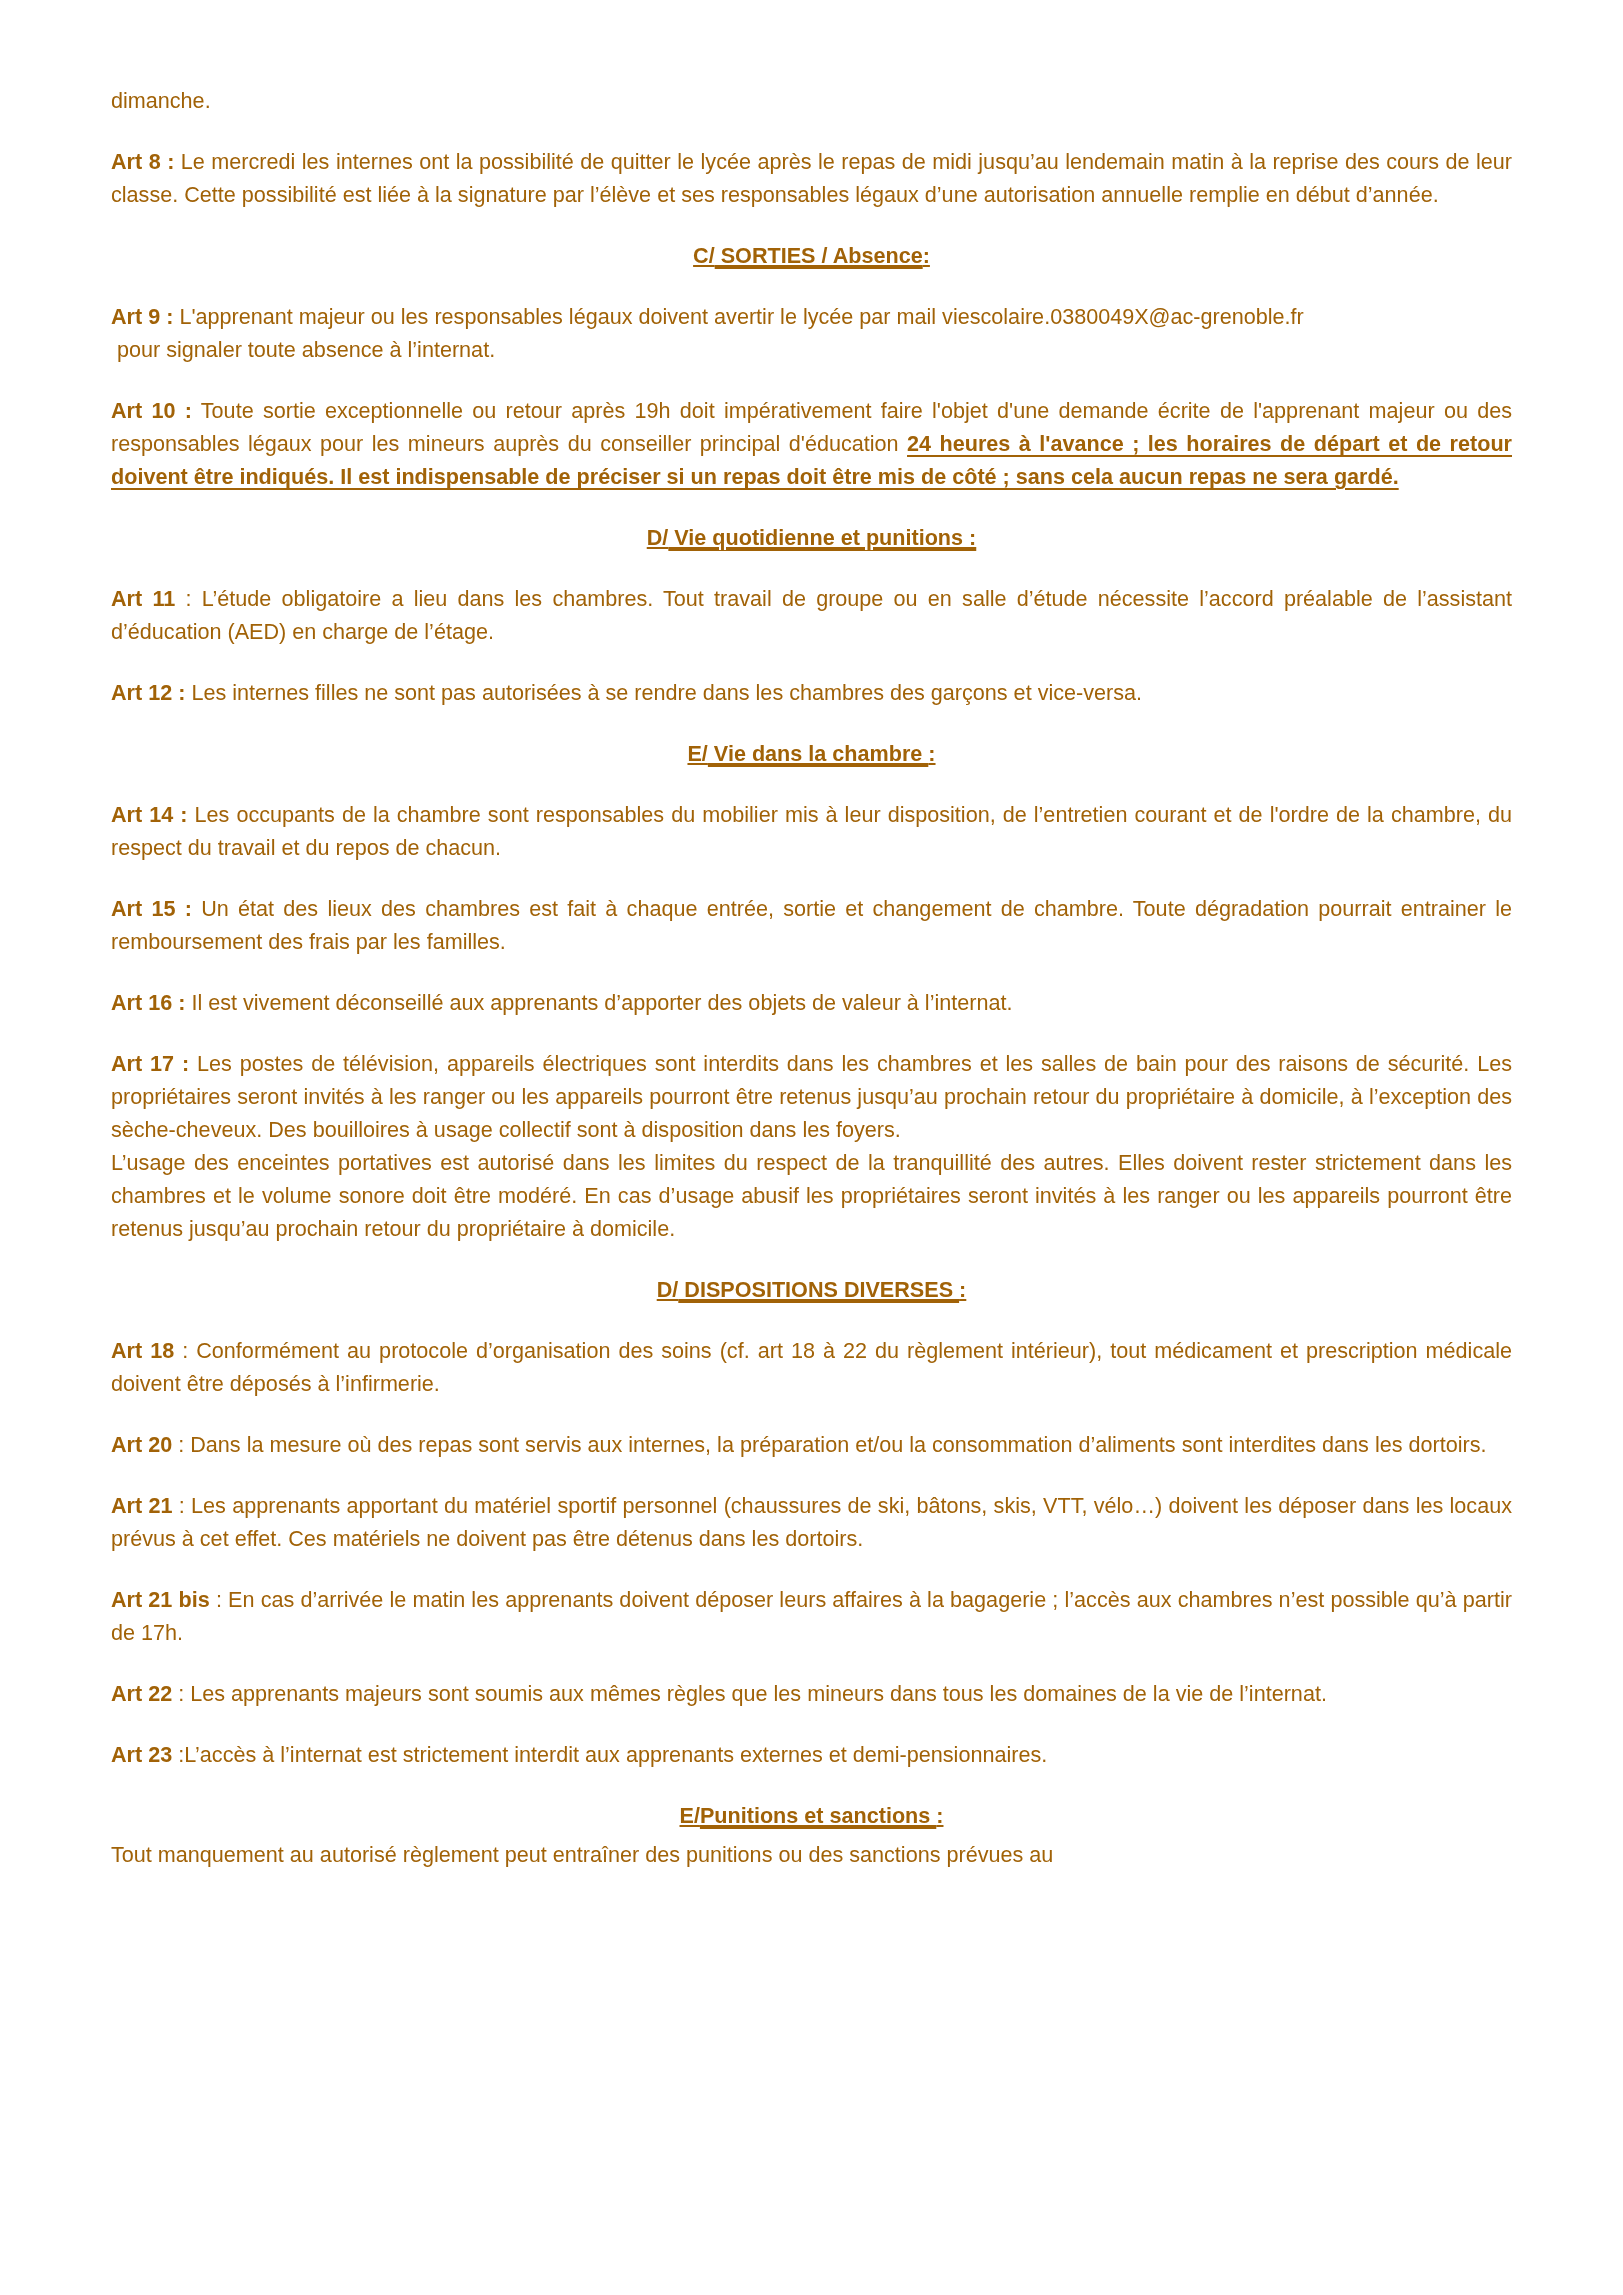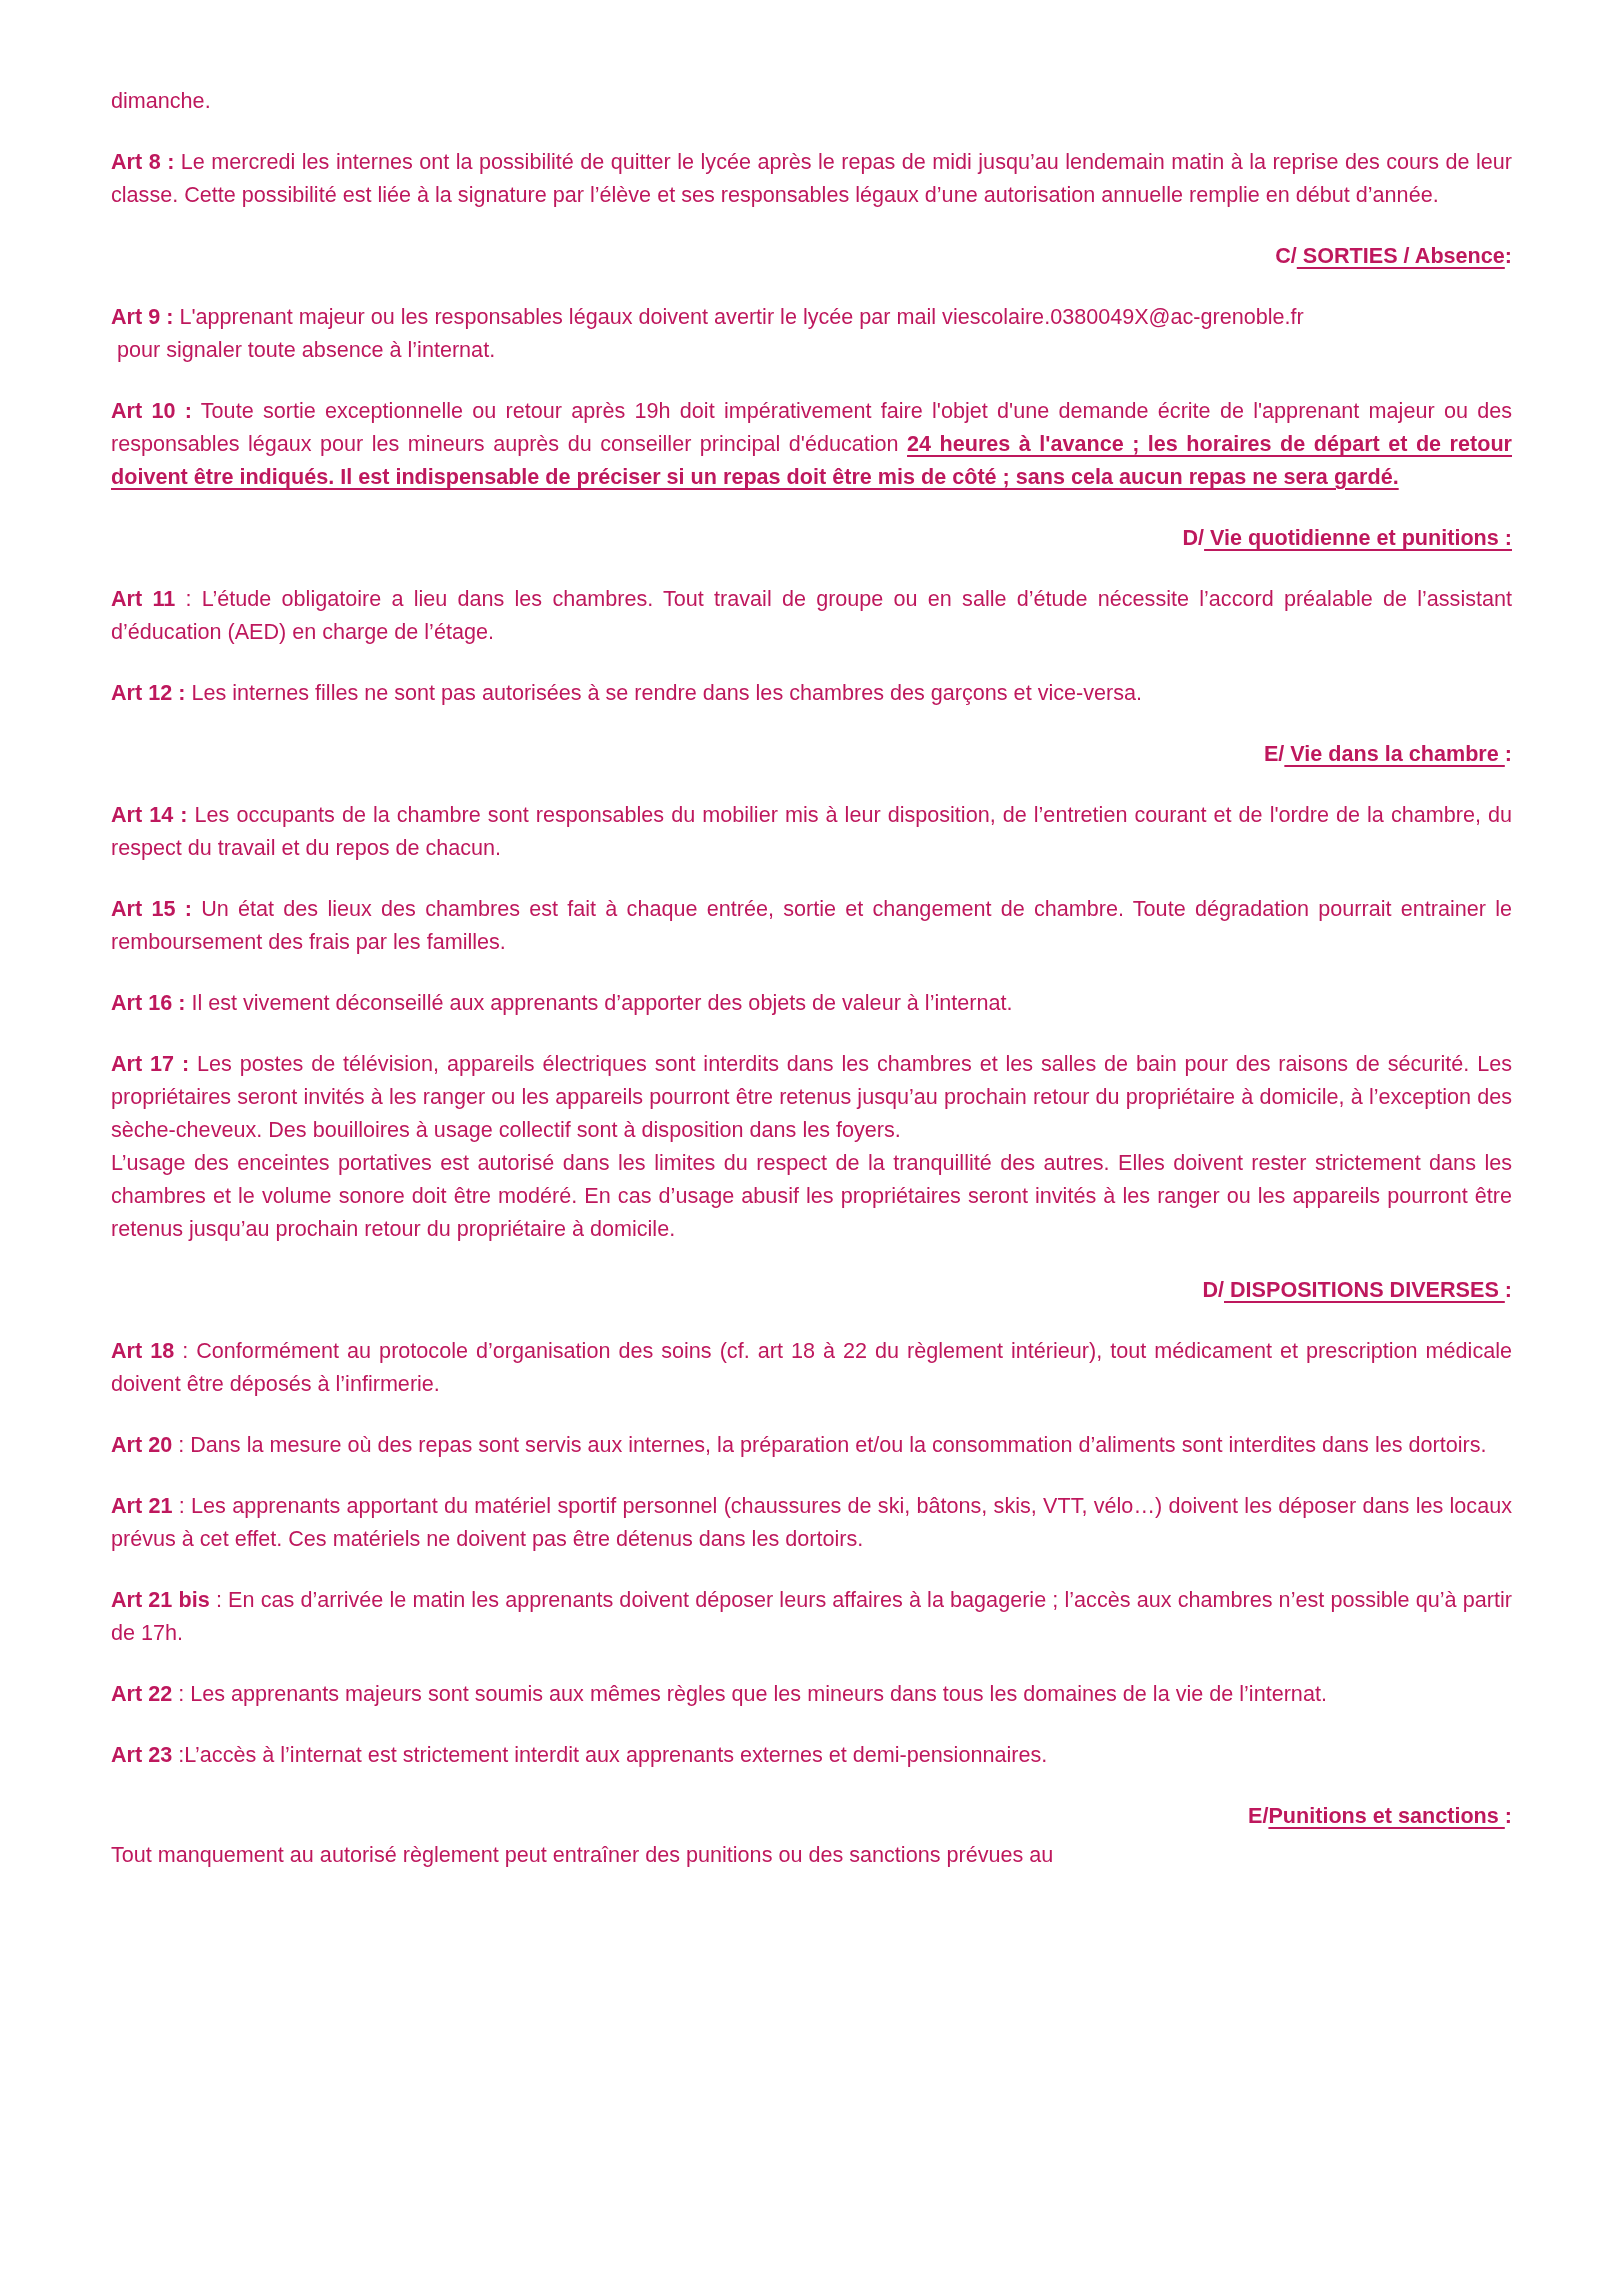--- a/index.html
+++ b/index.html
@@ -22,34 +22,34 @@
     width: 1401px;
     color: #000000;
     font-family: "Liberation Sans", "DejaVu Sans", sans-serif;
     font-size: 21.6px;
     line-height: 33px;
   }
   p.para {
     margin: 0 0 28px 0;
     text-align: justify;
   }
-  p.para.heading { text-align: right; }
+  p.para.heading { text-align: center; text-decoration: underline; }
   p.para.no-gap { margin-bottom: 6px; }
   .b { font-weight: 700; }
   .u {
     text-decoration: underline;
     text-decoration-thickness: 2px;
     text-underline-offset: 3.9px;
   }
 </style>
 </head>
 <body>
 
 <div class="page">
-  <div class="content" style="color: #be185d;">
+  <div class="content" style="color: #a16207;">
       <p class="para"><span>dimanche.</span></p>
       <p class="para"><span class="b">Art 8 :</span><span> Le mercredi les internes ont la possibilité de quitter le lycée après le repas de midi jusqu’au lendemain matin à la reprise des cours de leur classe. Cette possibilité est liée à la signature par l’élève et ses responsables légaux d’une autorisation annuelle remplie en début d’année.</span></p>
       <p class="para heading"><span class="b">C/</span><span class="b u"> SORTIES / Absence</span><span class="b">:</span></p>
       <p class="para"><span class="b">Art 9 :</span><span> L'apprenant majeur ou les responsables légaux doivent avertir le lycée par mail viescolaire.0380049X@ac-grenoble.fr</span><br><span>&nbsp;pour signaler toute absence à l’internat.</span></p>
       <p class="para"><span class="b">Art 10 :</span><span> Toute sortie exceptionnelle ou retour après 19h doit impérativement faire l'objet d'une demande écrite de l'apprenant majeur ou des responsables légaux pour les mineurs auprès du conseiller principal d'éducation </span><span class="b u">24 heures à l'avance ; les horaires de départ et de retour doivent être indiqués. Il est indispensable de préciser si un repas doit être mis de côté ; sans cela aucun repas ne sera gardé.</span></p>
       <p class="para heading"><span class="b">D/</span><span class="b u"> Vie quotidienne et punitions :</span></p>
       <p class="para"><span class="b">Art 11</span><span> : L’étude obligatoire a lieu dans les chambres. Tout travail de groupe ou en salle d’étude nécessite l’accord préalable de l’assistant d’éducation (AED) en charge de l’étage.</span></p>
       <p class="para"><span class="b">Art 12 :</span><span> Les internes filles ne sont pas autorisées à se rendre dans les chambres des garçons et vice-versa.</span></p>
       <p class="para heading"><span class="b">E/</span><span class="b u"> Vie dans la chambre </span><span class="b">:</span></p>
       <p class="para"><span class="b">Art 14 :</span><span> Les occupants de la chambre sont responsables du mobilier mis à leur disposition, de l’entretien courant et de l'ordre de la chambre, du respect du travail et du repos de chacun.</span></p>

